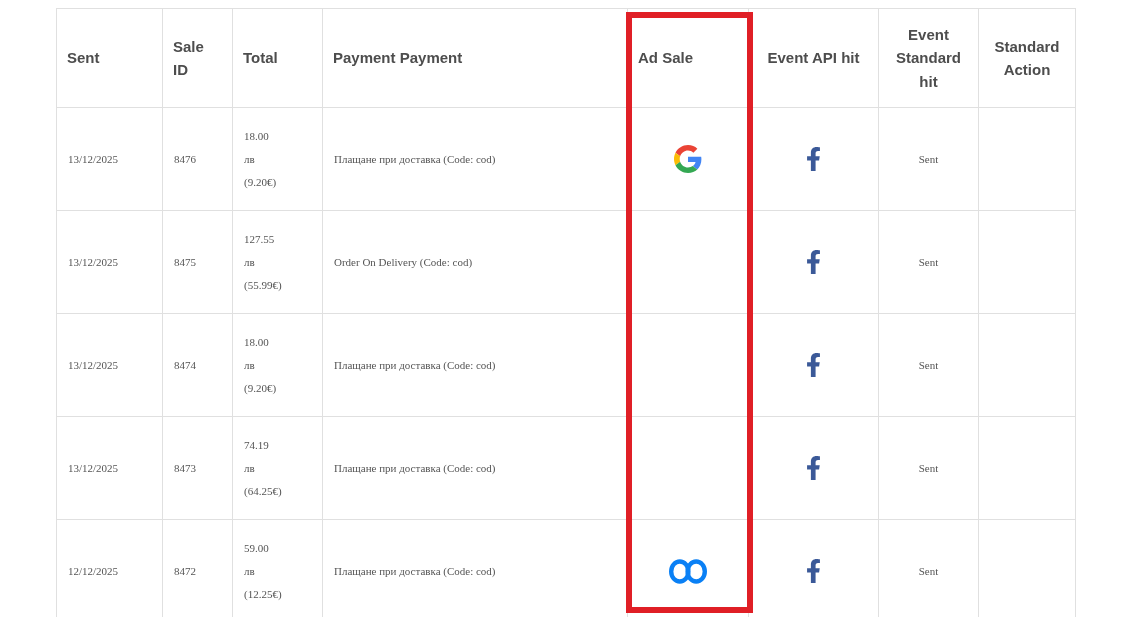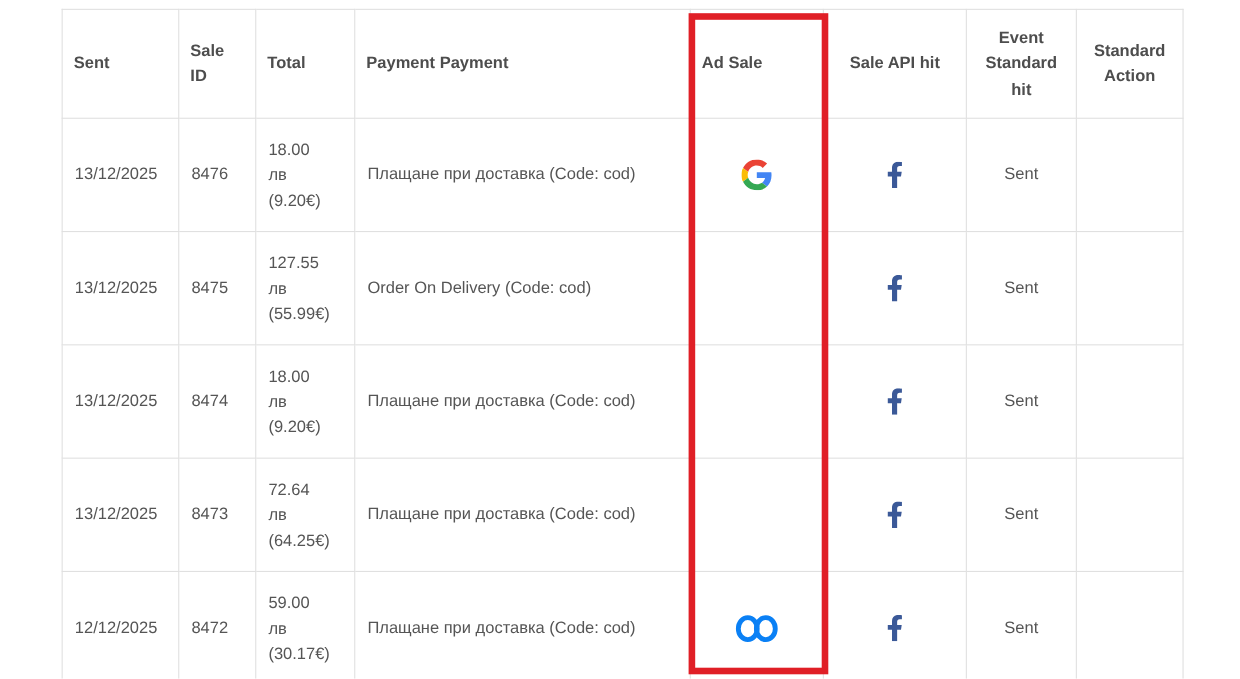--- a/index.html
+++ b/index.html
@@ -38,23 +38,24 @@
     height: 86px;
     padding: 6px 10px;
     font-size: 15px;
     font-weight: bold;
     color: var(--header-text, #4d4d4d);
     line-height: 1.55;
   }
   table.orders td {
     height: 90px;
     padding: 6px 11px;
-    font-size: 15px;
+    font-size: 11px;
     color: var(--body-text, #555555);
     line-height: 1.5;
+    font-family: Liberation Serif, serif;
   }
   .al-left   { text-align: left; }
   .al-center { text-align: center; }
   .total-line {
     display: block;
     white-space: nowrap;
     line-height: 23px;
   }
   .icon {
     display: inline-block;
@@ -89,21 +90,21 @@
       <col style="width:100px">
       <col style="width:97px">
     </colgroup>
     <thead>
       <tr id="header-row">
           <th class="al-left">Sent</th>
           <th class="al-left">Sale ID</th>
           <th class="al-left">Total</th>
           <th class="al-left">Payment Payment</th>
           <th class="al-left">Ad Sale</th>
-          <th class="al-center">Sale API hit</th>
+          <th class="al-center">Event API hit</th>
           <th class="al-center">Event Standard hit</th>
           <th class="al-center">Standard Action</th>
         </tr>
     </thead>
     <tbody id="table-body">
         <tr>
           <td class="al-left">13/12/2025</td>
           <td class="al-left">8476</td>
           <td class="al-left">
             <span class="total-line">18.00</span>
@@ -160,41 +161,41 @@
         <path fill="#3b5998" d="M279.14 288l14.22-92.66h-88.91v-60.13c0-25.35 12.42-50.06 52.24-50.06h40.42V6.26S260.43 0 225.36 0c-73.22 0-121.08 44.38-121.08 124.72v70.62H22.89V288h81.39v224h100.17V288z"></path>
       </svg>
     </span></td>
           <td class="al-center">Sent</td>
           <td class="al-center"></td>
         </tr>
         <tr>
           <td class="al-left">13/12/2025</td>
           <td class="al-left">8473</td>
           <td class="al-left">
-            <span class="total-line">72.64</span>
+            <span class="total-line">74.19</span>
             <span class="total-line">лв</span>
             <span class="total-line">(64.25€)</span>
           </td>
           <td class="al-left">Плащане при доставка (Code: cod)</td>
           <td class="al-center"></td>
           <td class="al-center"><span class="icon">
       <svg width="15" height="24" viewBox="0 0 320 512">
         <path fill="#3b5998" d="M279.14 288l14.22-92.66h-88.91v-60.13c0-25.35 12.42-50.06 52.24-50.06h40.42V6.26S260.43 0 225.36 0c-73.22 0-121.08 44.38-121.08 124.72v70.62H22.89V288h81.39v224h100.17V288z"></path>
       </svg>
     </span></td>
           <td class="al-center">Sent</td>
           <td class="al-center"></td>
         </tr>
         <tr>
           <td class="al-left">12/12/2025</td>
           <td class="al-left">8472</td>
           <td class="al-left">
             <span class="total-line">59.00</span>
             <span class="total-line">лв</span>
-            <span class="total-line">(30.17€)</span>
+            <span class="total-line">(12.25€)</span>
           </td>
           <td class="al-left">Плащане при доставка (Code: cod)</td>
           <td class="al-center"><span class="icon">
       <svg width="40" height="27" viewBox="0 0 40 27">
         <ellipse cx="11.8" cy="13.5" rx="8.6" ry="10" fill="none" stroke="#0a80f5" stroke-width="4.4"></ellipse>
         <ellipse cx="28.2" cy="13.5" rx="8.6" ry="10" fill="none" stroke="#0a80f5" stroke-width="4.4"></ellipse>
       </svg>
     </span></td>
           <td class="al-center"><span class="icon">
       <svg width="15" height="24" viewBox="0 0 320 512">

